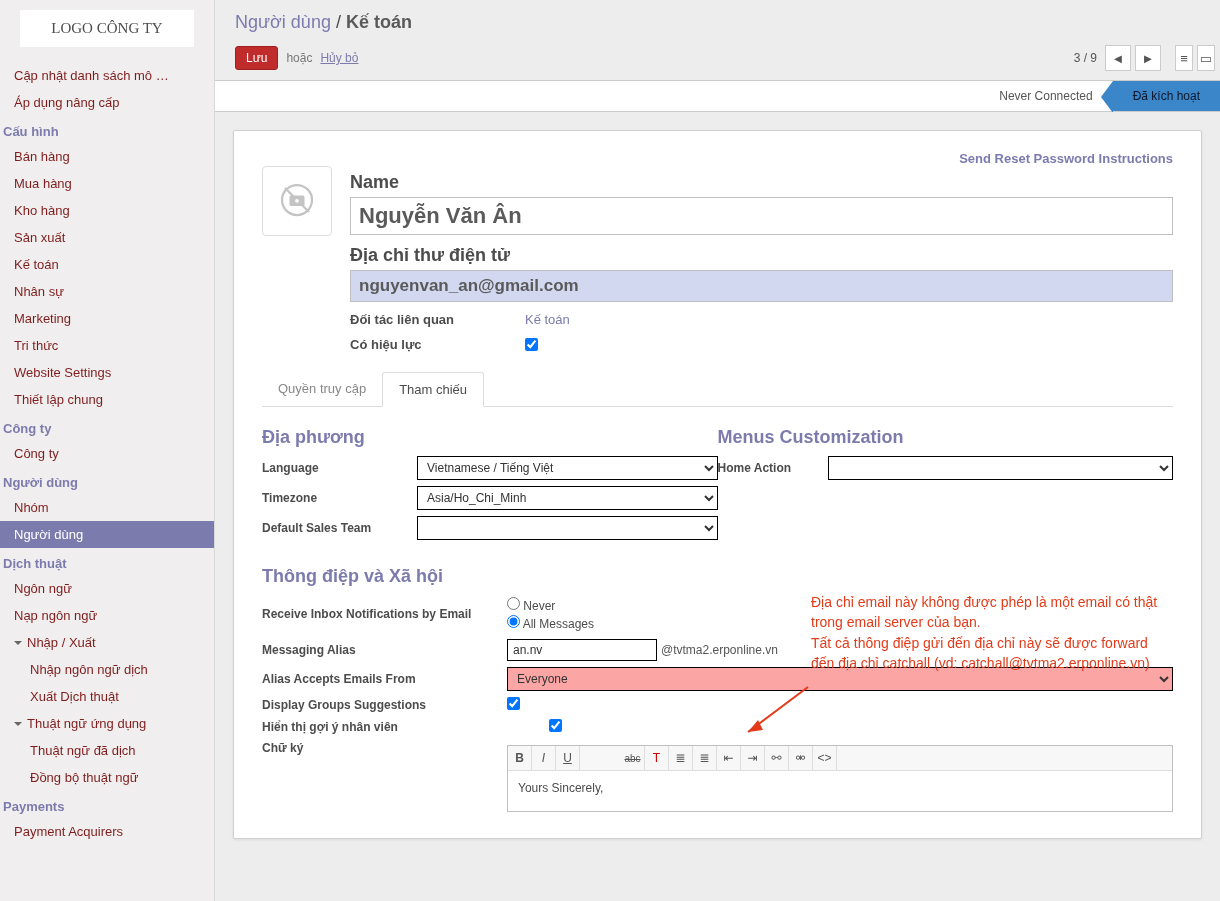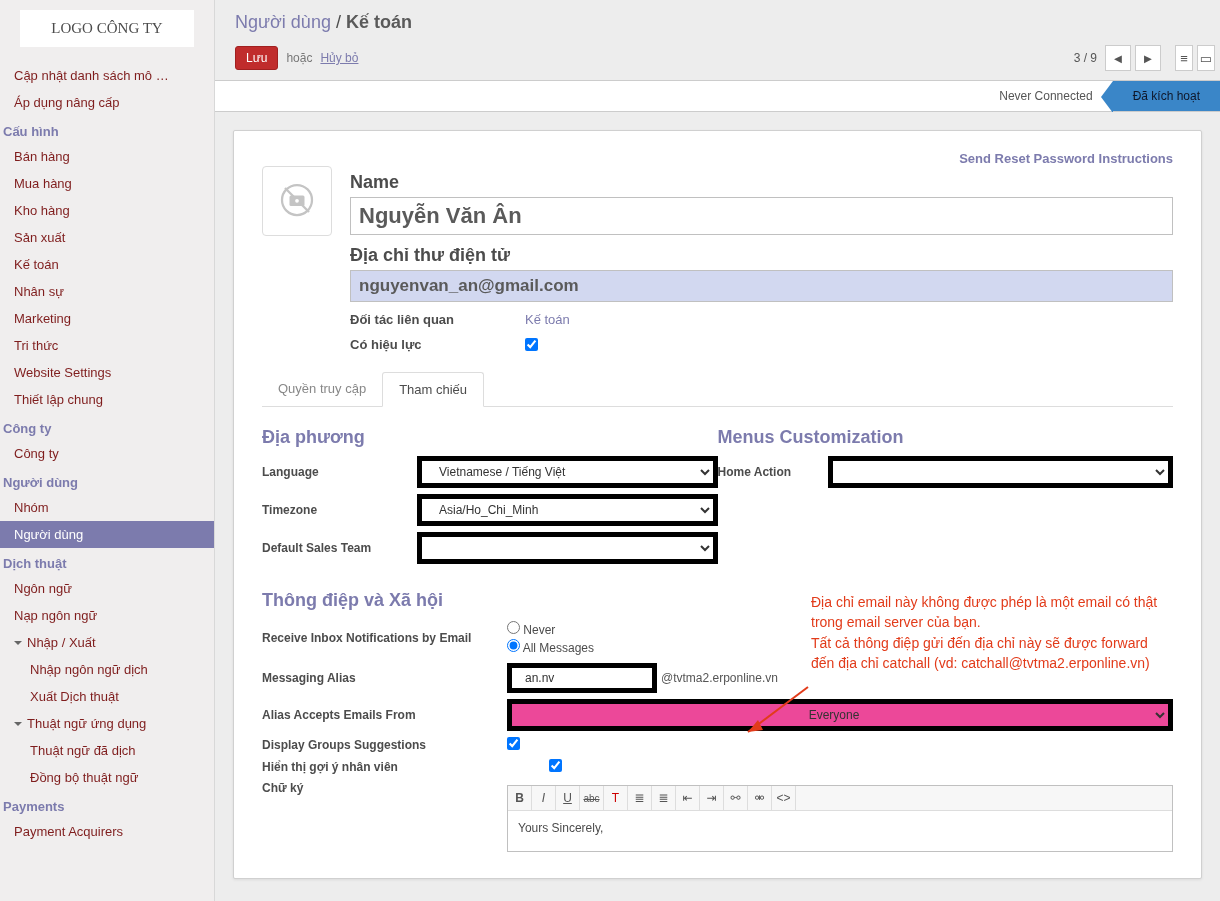--- a/index.html
+++ b/index.html
@@ -44,22 +44,22 @@
 .link { color: #7c7bad; font-size: 13px; }
 .tabs { display: flex; margin-top: 20px; border-bottom: 1px solid #ddd; }
 .tab { padding: 9px 16px; color: #888; cursor: pointer; font-size: 13px; }
 .tab.active { border: 1px solid #ddd; border-bottom: 1px solid #fff; margin-bottom: -1px; color: #4c4c4c; background: #fff; border-radius: 3px 3px 0 0; }
 .section-title { color: #7c7bad; font-size: 18px; font-weight: bold; margin: 20px 0 8px; }
 .cols { display: flex; }
 .col { flex: 1; }
 .field-row { display: flex; align-items: center; margin: 6px 0; }
 .field-row .lbl { width: 155px; font-weight: bold; font-size: 12px; }
 .field-row .val { flex: 1; }
-select, input[type=text] { border: 5px solid #000000; padding: 3px 13px; font-size: 12px; width: 100%; background: #fff; color: #333; }
-.select-purple { background: #ec4899; text-align: center; }
+select, input[type=text] { border: 1px solid #000000; padding: 3px 5px; font-size: 12px; width: 100%; background: #fff; color: #333; }
+.select-purple { background: #fca5a5; }
 .radio-row { font-size: 12px; margin: 2px 0; }
 .alias-row { display: flex; align-items: center; gap: 4px; }
 .alias-row input { width: 150px; }
 .alias-domain { font-size: 12px; color: #555; }
 .rte { border: 1px solid #c0c0c0; margin-top: 4px; }
 .rte-toolbar { display: flex; border-bottom: 1px solid #ddd; background: #f7f7f7; }
 .rte-btn { width: 24px; height: 24px; border-right: 1px solid #ddd; display: flex; align-items: center; justify-content: center; font-size: 12px; color: #555; cursor: pointer; }
 .rte-body { padding: 10px; font-size: 12px; min-height: 40px; }
 .annotation { position: absolute; color: #e23b1a; font-size: 14px; line-height: 1.45; }
 
@@ -225,21 +225,21 @@
         </div>
 
         <div class="field-row" style="align-items:flex-start">
           <div class="lbl" style="width:245px">Chữ ký</div>
           <div class="val">
             <div class="rte">
               <div class="rte-toolbar" id="rte-tb">
                   <div class="rte-btn" style="font-weight: bold;">B</div>
                   <div class="rte-btn" style="font-style: italic;">I</div>
                   <div class="rte-btn" style="text-decoration: underline;">U</div>
-                  <div class="rte-btn" style="text-decoration: line-through; font-size: 10px;">abc</div>
+                  <div class="rte-btn" style="text-decoration: line-through; font-size: 10px; margin-left: 41px;">abc</div>
                   <div class="rte-btn" style="color: rgb(204, 0, 0);">T</div>
                   <div class="rte-btn">≣</div>
                   <div class="rte-btn">≣</div>
                   <div class="rte-btn">⇤</div>
                   <div class="rte-btn">⇥</div>
                   <div class="rte-btn">⚯</div>
                   <div class="rte-btn">⚮</div>
                   <div class="rte-btn">&lt;&gt;</div>
                 </div>
               <div class="rte-body">Yours Sincerely,</div>

